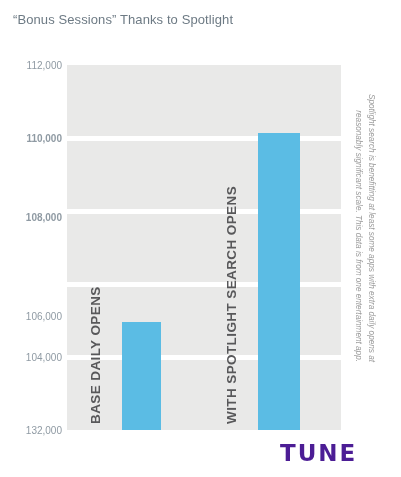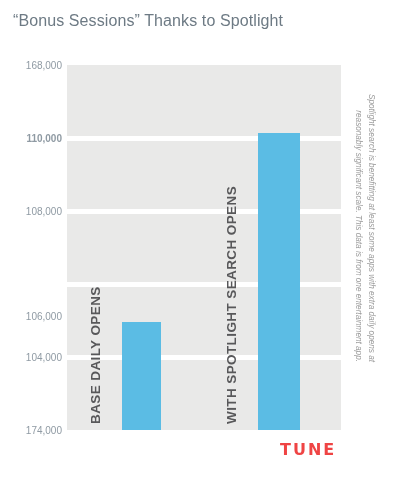--- a/index.html
+++ b/index.html
@@ -12,21 +12,21 @@
     background: #ffffff;
     font-family: "Liberation Sans", sans-serif;
     overflow: hidden;
     position: relative;
   }
 
   #chart-title {
     position: absolute;
     left: 13px;
     top: 12px;
-    font-size: 16px;
+    font-size: 13px;
     color: #6d7a84;
     letter-spacing: 0.1px;
     white-space: nowrap;
   }
 
   
   #plot-area {
     position: absolute;
     left: 67px;
     top: 65px;
@@ -95,39 +95,39 @@
     color: #9a9a9a;
     line-height: 1.55;
     text-align: right;
   }
 
   
   #logo {
     position: absolute;
     left: 280px;
     top: 440px;
-    font-size: 16px;
+    font-size: 23px;
     font-weight: bold;
-    color: #ef4444;
+    color: #4c1d95;
     letter-spacing: 2px;
     font-family: "DejaVu Sans", sans-serif;
   }
 </style>
 </head>
 <body>
 
 <div id="chart-title">“Bonus Sessions” Thanks to Spotlight</div>
 
 <div id="y-axis">
-    <div class="y-tick" style="top: 365px;">174,000</div>
+    <div class="y-tick" style="top: 365px;">132,000</div>
     <div class="y-tick" style="top: 292px;">104,000</div>
     <div class="y-tick" style="top: 219px; margin-top: 32px;">106,000</div>
-    <div class="y-tick" style="top: 146px;">108,000</div>
+    <div class="y-tick" style="top: 152px; font-weight: bold;">108,000</div>
     <div class="y-tick" style="top: 73px; font-weight: bold;">110,000</div>
-    <div class="y-tick" style="top: 0px;">168,000</div>
+    <div class="y-tick" style="top: 0px;">112,000</div>
   </div>
 
 <div id="plot-area">
     <div class="gridline" style="top: 289.5px;"></div>
     <div class="gridline" style="top: 216.5px;"></div>
     <div class="gridline" style="top: 143.5px;"></div>
     <div class="gridline" style="top: 70.5px;"></div>
     <div class="bar" style="left: 55px; width: 39px; height: 107.675px; background: rgb(91, 188, 228);"></div>
     <div class="bar-label" style="left: 36px;">BASE DAILY OPENS</div>
     <div class="bar" style="left: 191px; width: 42px; height: 297.475px; background: rgb(91, 188, 228);"></div>

